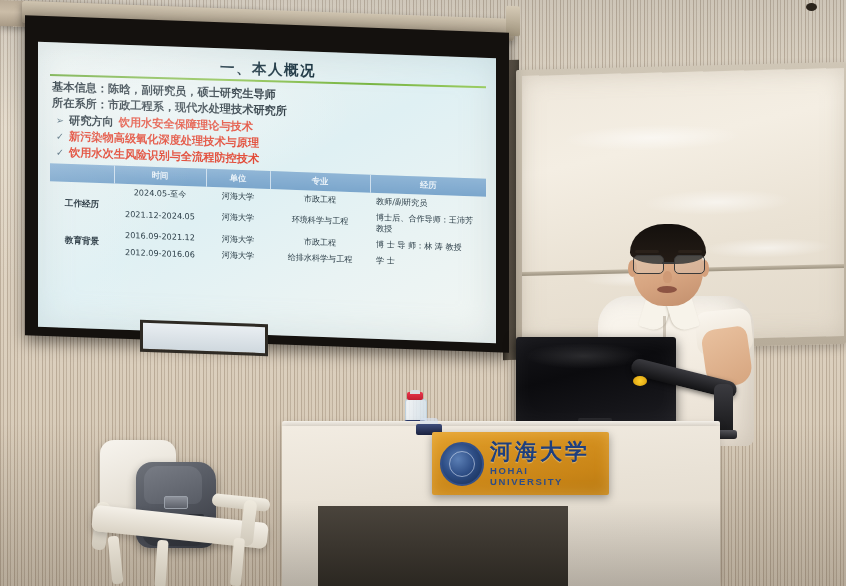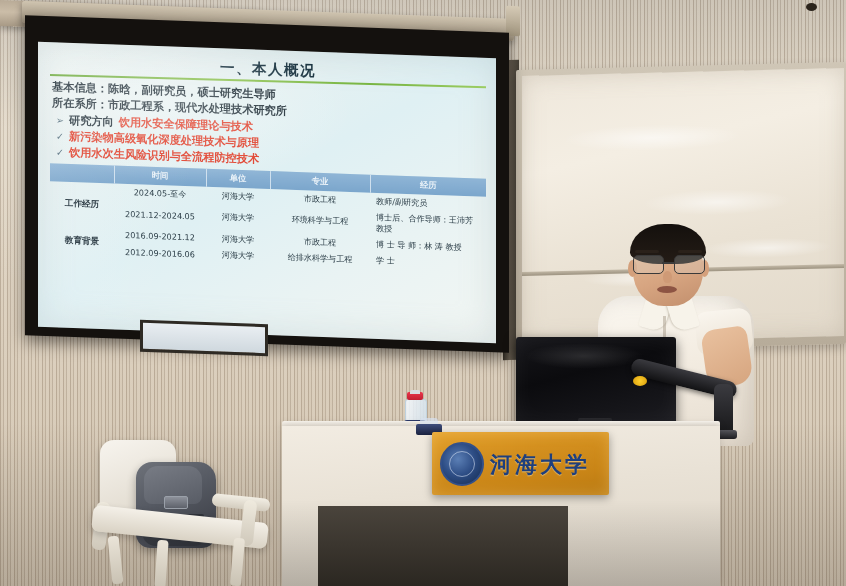--- a/index.html
+++ b/index.html
@@ -507,20 +507,21 @@
   <div class="podium"></div>
   <div class="podium-shadow"></div>
   <div class="podium-inner"></div>
   <div class="podium-light-top"></div>
   <div class="podium-light"></div>
 
   <div class="plaque">
     <div class="plaque-seal"></div>
     <div class="plaque-text">
       <div class="plaque-cn">河海大学</div>
+      <div class="plaque-en">HOHAI UNIVERSITY</div>
     </div>
   </div>
 
   <div class="chair">
     <div class="chair-back"></div>
     <div class="backpack">
       <div class="bp-flap"></div>
       <div class="bp-tag"></div>
       <div class="bp-strap"></div>
       <div class="bp-bottom"></div>

